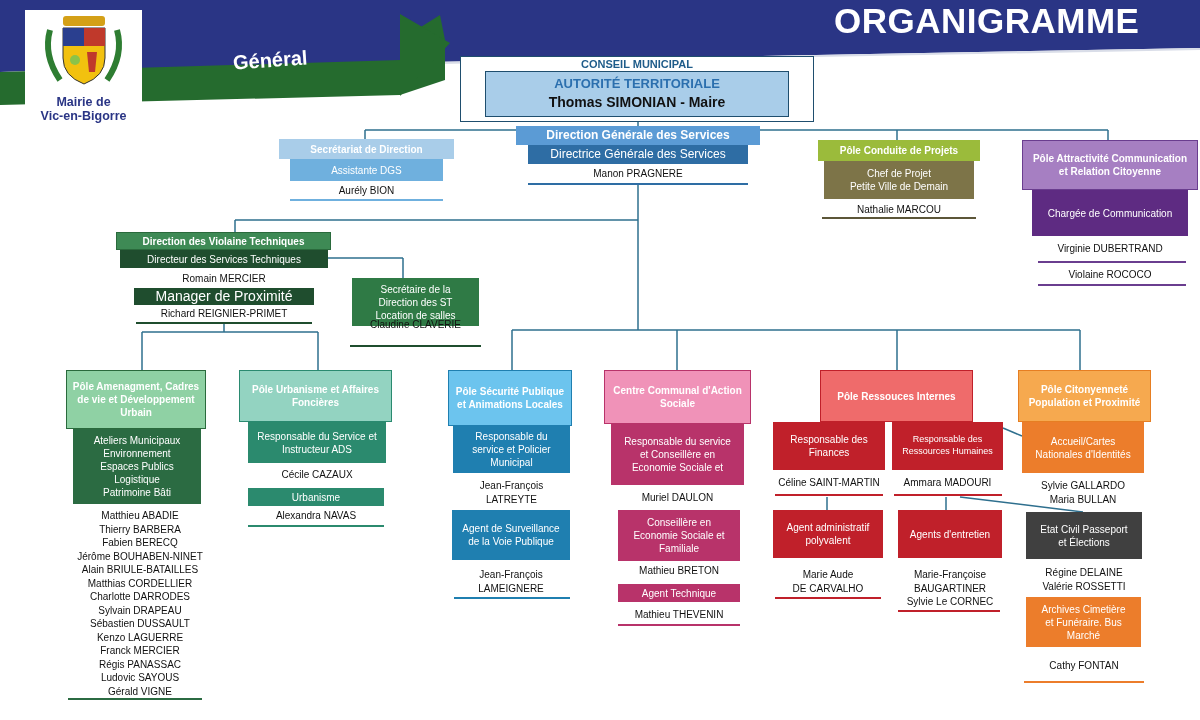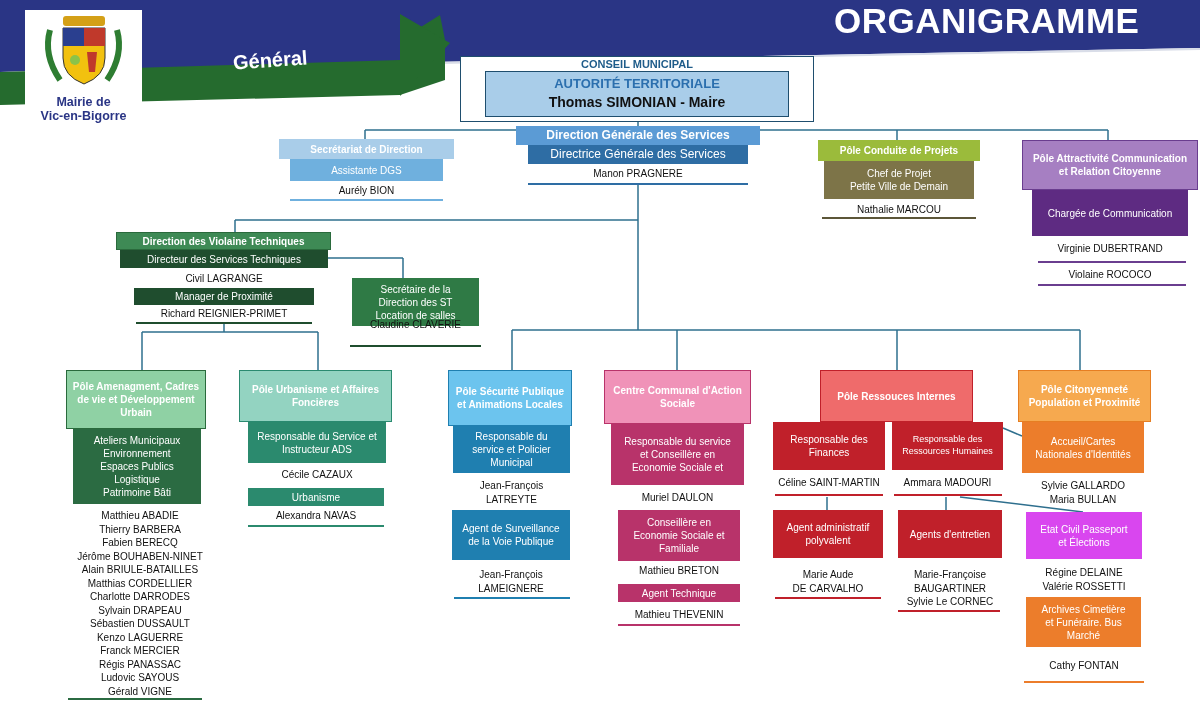--- a/index.html
+++ b/index.html
@@ -104,22 +104,22 @@
 <div class="box b" style="left:1022px;top:140px;width:176px;height:50px;background:#a67fc2;border:1.5px solid #6a3d8f;font-size:10px;">Pôle Attractivité Communication
 et Relation Citoyenne</div>
 <div class="box" style="left:1032px;top:190px;width:156px;height:46px;background:#5e2b82;font-size:10px;">Chargée de Communication</div>
 <div class="name" style="left:1032px;top:242px;width:156px;">Virginie DUBERTRAND</div>
 <div class="rule" style="left:1038px;top:261px;width:148px;background:#6a3d8f;"></div>
 <div class="name" style="left:1032px;top:268px;width:156px;">Violaine ROCOCO</div>
 <div class="rule" style="left:1038px;top:284px;width:148px;background:#6a3d8f;"></div>
 
 <div class="box b" style="left:116px;top:232px;width:215px;height:18px;background:#3e8a55;border:1px solid #2a6a3c;font-size:10px;">Direction des Violaine Techniques</div>
 <div class="box" style="left:120px;top:250px;width:208px;height:18px;background:#1f4d2e;font-size:10px;">Directeur des Services Techniques</div>
-<div class="name" style="left:120px;top:272px;width:208px;">Civil LAGRANGE</div>
-<div class="box" style="left:134px;top:288px;width:180px;height:17px;background:#1f4d2e;font-size:10px;">Manager de Proximité</div>
+<div class="name" style="left:120px;top:272px;width:208px;">Romain MERCIER</div>
+<div class="box" style="left:134px;top:288px;width:180px;height:17px;background:#1f4d2e;font-size:14px;">Manager de Proximité</div>
 <div class="name" style="left:134px;top:307px;width:180px;">Richard REIGNIER-PRIMET</div>
 <div class="rule" style="left:136px;top:322px;width:176px;background:#1f4d2e;"></div>
 <div class="box" style="left:352px;top:278px;width:127px;height:48px;background:#2f7a45;font-size:10px;">Secrétaire de la
 Direction des ST
 Location de salles</div>
 <div class="name" style="left:352px;top:318px;width:127px;">Claudine CLAVERIE</div>
 <div class="rule" style="left:350px;top:345px;width:131px;background:#1f4d2e;"></div>
 
 <div class="box b" style="left:66px;top:370px;width:140px;height:59px;background:#8fd1a4;border:1.5px solid #2a6a3c;font-size:10px;">Pôle Amenagment, Cadres
 de vie et Développement
@@ -200,21 +200,21 @@
 BAUGARTINER
 Sylvie Le CORNEC</div>
 <div class="rule" style="left:898px;top:610px;width:102px;background:#c0202a;"></div>
 
 <div class="box b" style="left:1018px;top:370px;width:133px;height:52px;background:#f6a94f;border:1.5px solid #e67e22;font-size:10px;">Pôle Citonyenneté
 Population et Proximité</div>
 <div class="box" style="left:1022px;top:422px;width:122px;height:51px;background:#ec7d2b;font-size:10px;">Accueil/Cartes
 Nationales d'Identités</div>
 <div class="name" style="left:1022px;top:479px;width:122px;">Sylvie GALLARDO
 Maria BULLAN</div>
-<div class="box" style="left:1026px;top:512px;width:116px;height:47px;background:#d946ef;font-size:10px;">Etat Civil Passeport
+<div class="box" style="left:1026px;top:512px;width:116px;height:47px;background:#404040;font-size:10px;">Etat Civil Passeport
 et Élections</div>
 <div class="name" style="left:1026px;top:566px;width:116px;">Régine DELAINE
 Valérie ROSSETTI</div>
 <div class="box" style="left:1026px;top:597px;width:115px;height:50px;background:#ec7d2b;font-size:10px;">Archives Cimetière
 et Funéraire. Bus
 Marché</div>
 <div class="name" style="left:1026px;top:659px;width:116px;">Cathy FONTAN</div>
 <div class="rule" style="left:1024px;top:681px;width:120px;background:#ec7d2b;"></div>
 
 </body></html>

